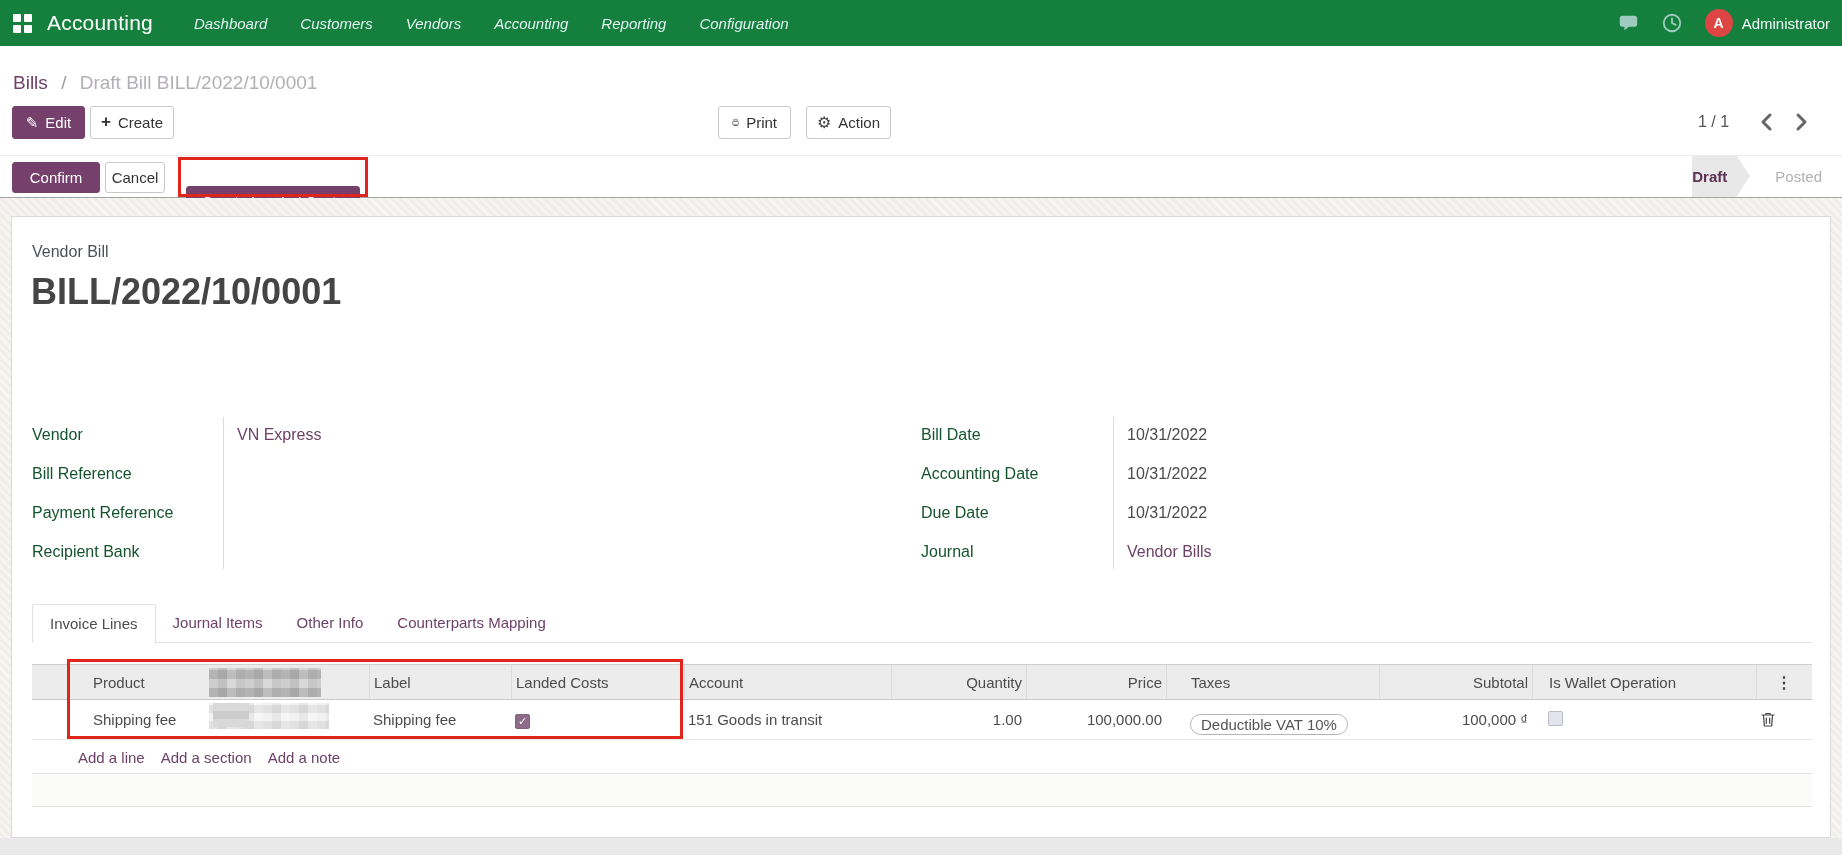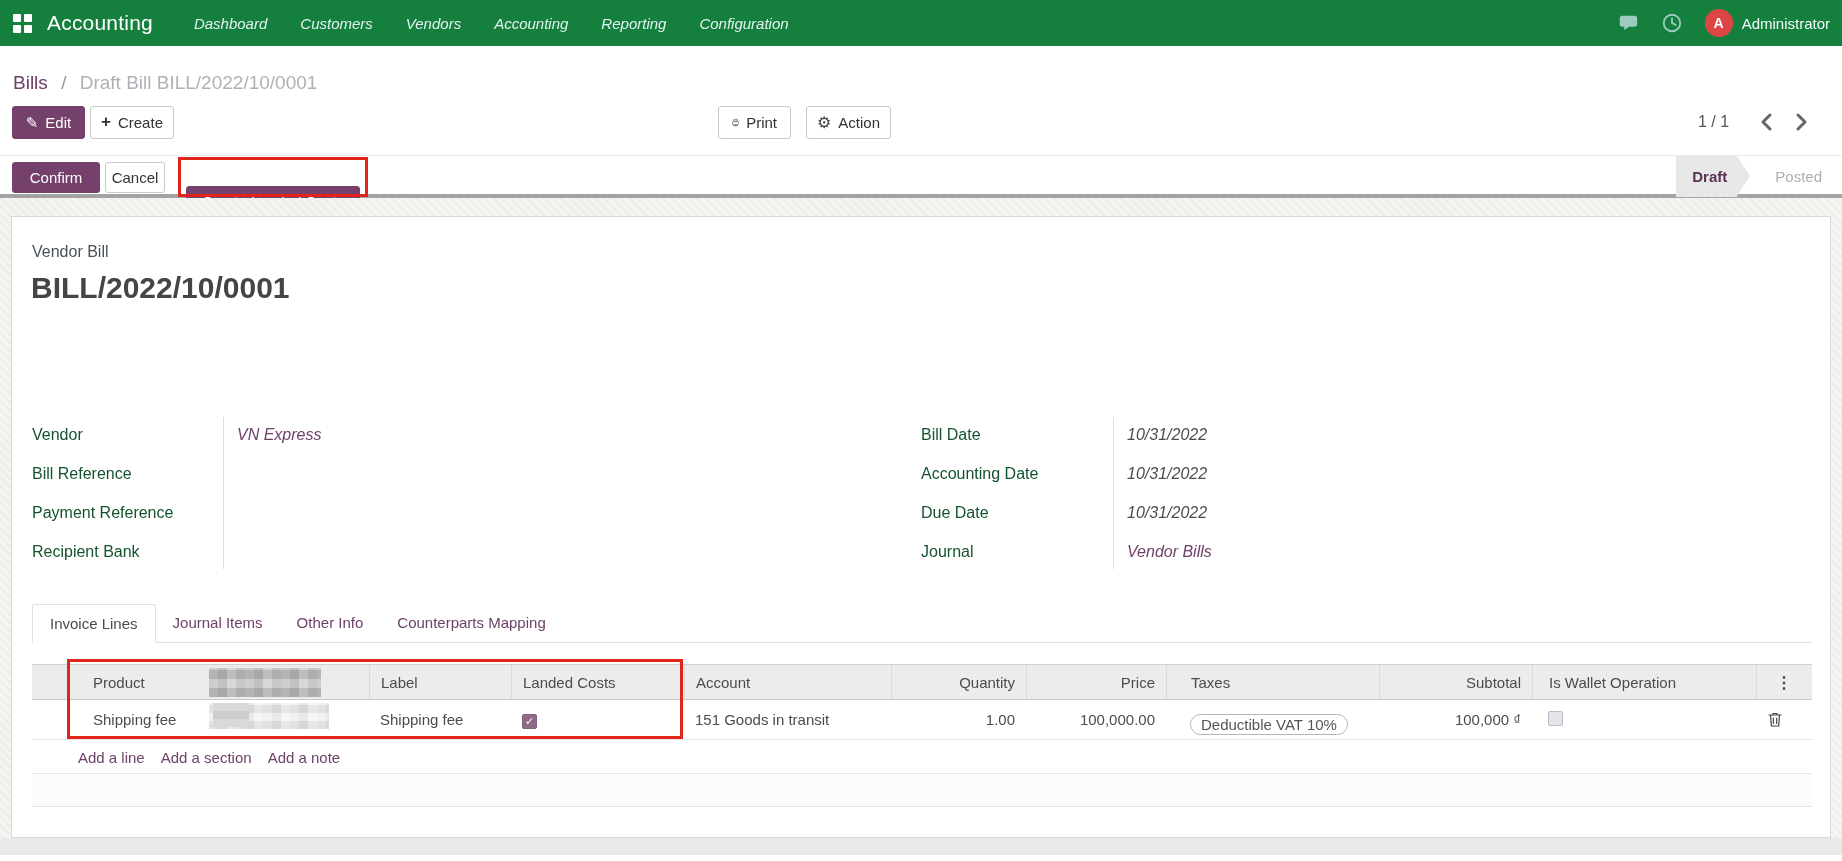--- a/index.html
+++ b/index.html
@@ -38,72 +38,72 @@
   .btn-print  { position:absolute; left:718px; top:60px; width:73px; }
   .btn-action { position:absolute; left:806px; top:60px; width:85px; }
   .pencil-ico { font-size:15px; }
   .plus-ico { font-weight:700; font-size:17px; line-height:1; margin-top:-2px; }
   .pager { position:absolute; left:1698px; top:66px; display:flex; align-items:center; gap:14px; }
   .pager-value { font-size:16px; color:#555; margin-right:14px; }
   .pg-btn { width:20px; height:20px; cursor:pointer; }
 
   
   .status-bar { position:absolute; left:0; top:155px; width:1842px; height:43px; background:#fff;
-                border-top:1px solid #ececec; border-bottom:4px solid #a3a3a3; }
+                border-top:1px solid #ececec; border-bottom:1px solid #a3a3a3; }
   .sb-btn { position:absolute; top:6px; height:31px; }
   .btn-confirm { left:12px;  width:88px; }
   .btn-cancel  { left:105px; width:60px; }
   .btn-landed  { left:186px; width:174px;margin-top:24px; }
   .statebar { position:absolute; right:14px; top:0; height:41px; display:flex; align-items:center; }
   .state-current { position:relative; background:#e8e8e8; height:41px; line-height:41px;
-                   padding:0 10px 0 16px; color:#5b3254; font-weight:700; font-size:15px; }
+                   padding:0 10px 0 0; color:#5b3254; font-weight:700; font-size:15px; }
   .state-current::after { content:''; position:absolute; left:100%; top:0;
                    border-top:20.5px solid transparent; border-bottom:20.5px solid transparent;
                    border-left:13px solid #e8e8e8; }
   .state-next { color:#b3adb4; font-size:15px; margin-left:38px; padding-right:6px; }
 
   
   .content-bg { position:absolute; left:0; top:198px; width:1842px; height:663px;
     background:repeating-linear-gradient(45deg,#efeeeb 0 3px,#f6f5f2 3px 6px); }
   .sheet { position:absolute; left:11px; top:216px; width:1820px; height:622px;
            background:#fff; border:1px solid #d9d9d9; }
   .gray-band { position:absolute; left:0; top:838px; width:1842px; height:17px; background:#e9e9e9; }
   .bottom-white { position:absolute; left:0; top:855px; width:1842px; height:6px; background:#fff; }
 
   .doc-type   { position:absolute; left:20px; top:26px; font-size:16px; color:#495057; }
-  .doc-number { position:absolute; left:19px; top:54px; font-size:30px; font-weight:700; color:#454545; }
+  .doc-number { position:absolute; left:19px; top:54px; font-size:36px; font-weight:700; color:#454545; }
 
   .fgroup { position:absolute; top:198px; }
   .fgroup-left  { left:20px;  width:866px; }
   .fgroup-right { left:909px; width:891px; }
   .frow { display:flex; height:39px; align-items:center; }
   .flabel { font-size:16px; color:#14532d; font-weight:500; }
   .fgroup-left  .flabel { width:191px; }
   .fgroup-right .flabel { width:192px; }
-  .fvalue { font-size:16px; color:#4c4c4c; padding-left:14px;font-style:italic; }
+  .fvalue { font-size:16px; color:#4c4c4c; padding-left:14px; }
   .fvalue.link { color:#6d4168; cursor:pointer; }
   .vsep { position:absolute; top:2px; bottom:2px; width:1px; background:#ddd; }
   .fgroup-left  .vsep { left:191px; }
   .fgroup-right .vsep { left:192px; }
 
   
   .tabs { position:absolute; left:20px; top:387px; width:1780px; display:flex;
           border-bottom:1px solid #dee2e6; height:39px;text-align:center; }
   .tab { padding:10px 17px 0 17px; font-size:15px; color:#6d4168; cursor:pointer; }
   .tab.active { color:#4c4c4c; background:#fff; border:1px solid #dee2e6; border-bottom:none;
                 margin-bottom:-1px; border-radius:2px 2px 0 0; }
 
   
   .itable { position:absolute; left:20px; top:447px; width:1780px; font-size:15px; color:#4c4c4c; }
   .thead { display:flex; height:36px; background:#ececec; border-top:1px solid #cfcfcf;
            border-bottom:1px solid #c9c9c9; align-items:center; }
   .thead .cell { border-left:1px solid #dadada; height:100%; display:flex; align-items:center; }
   .thead .cell:first-child { border-left:none; }
   .trow { display:flex; height:40px; align-items:center; border-bottom:1px solid #e8e8e8; background:#fff; }
-  .cell { padding:0 11px; overflow:hidden; white-space:nowrap; }
+  .cell { padding:0 4px; overflow:hidden; white-space:nowrap; }
   .c0 { width:337px; padding-left:61px; }
   .c1 { width:142px; }
   .c2 { width:173px; }
   .c3 { width:207px; }
   .c4 { width:135px; justify-content:flex-end; text-align:right; }
   .c5 { width:140px; justify-content:flex-end; text-align:right; }
   .c6 { width:213px; padding-left:24px; }
   .c7 { width:153px; justify-content:flex-end; text-align:right; }
   .c8 { width:224px; padding-left:16px; }
   .c9 { width:56px; justify-content:center; text-align:center; }

